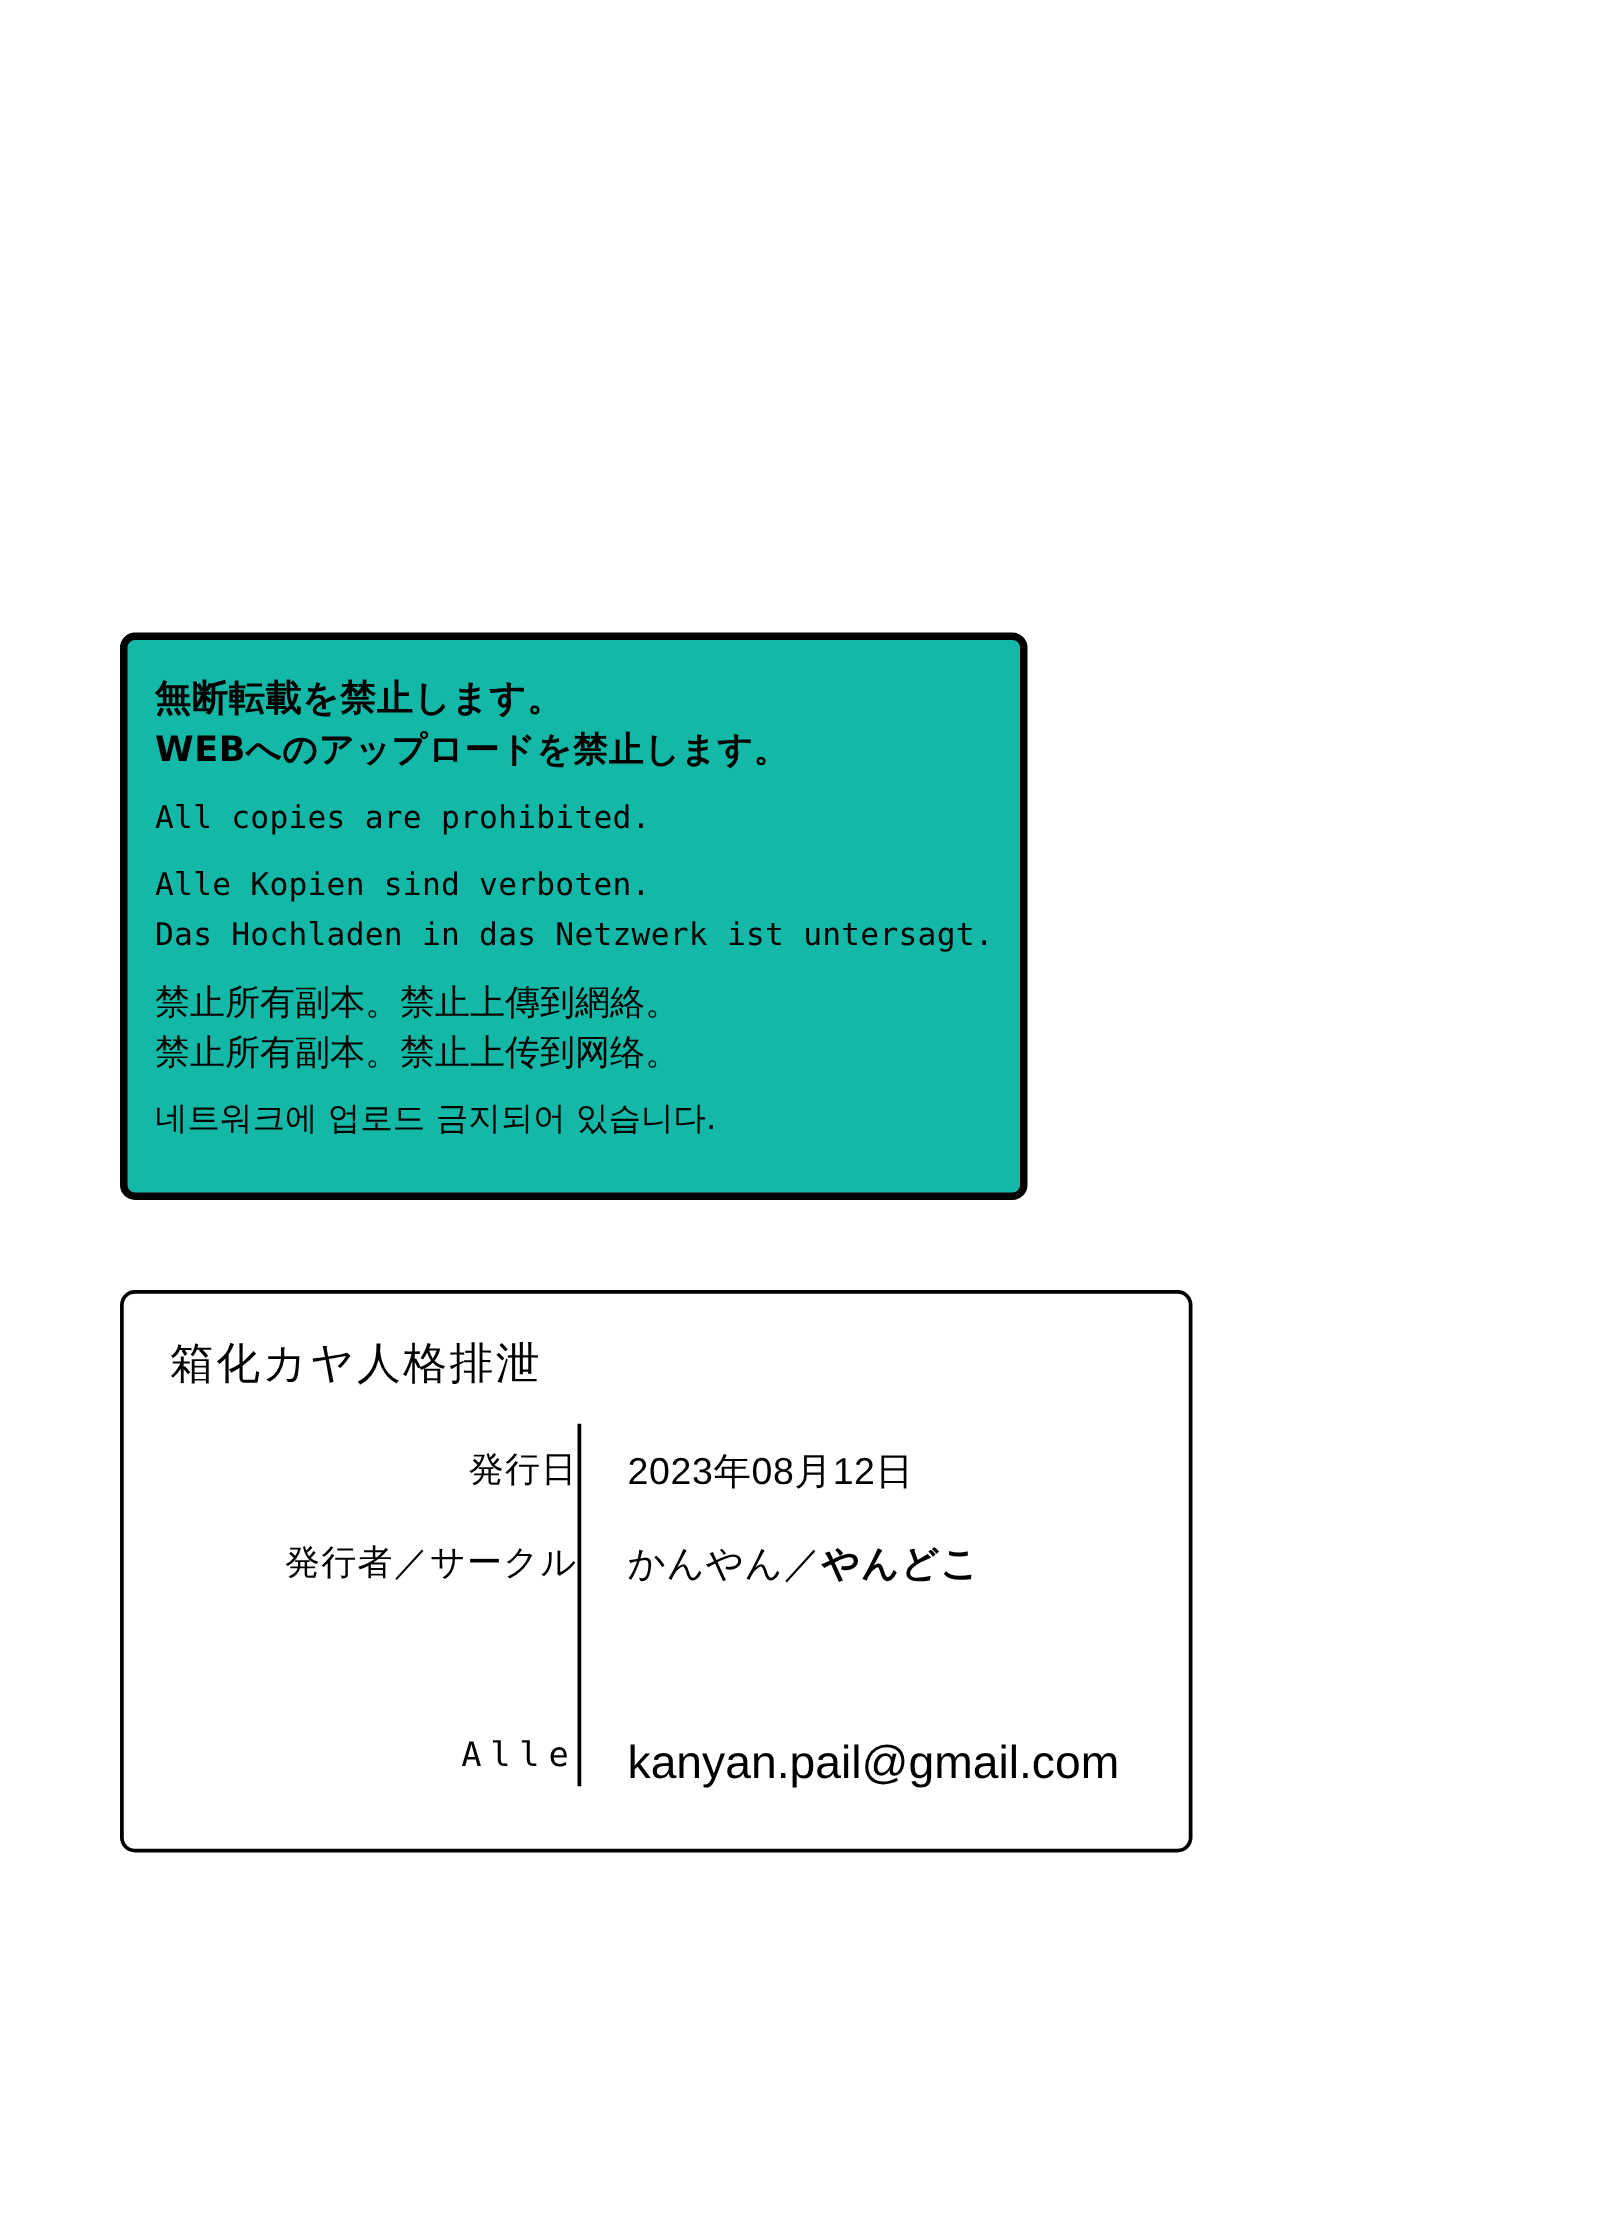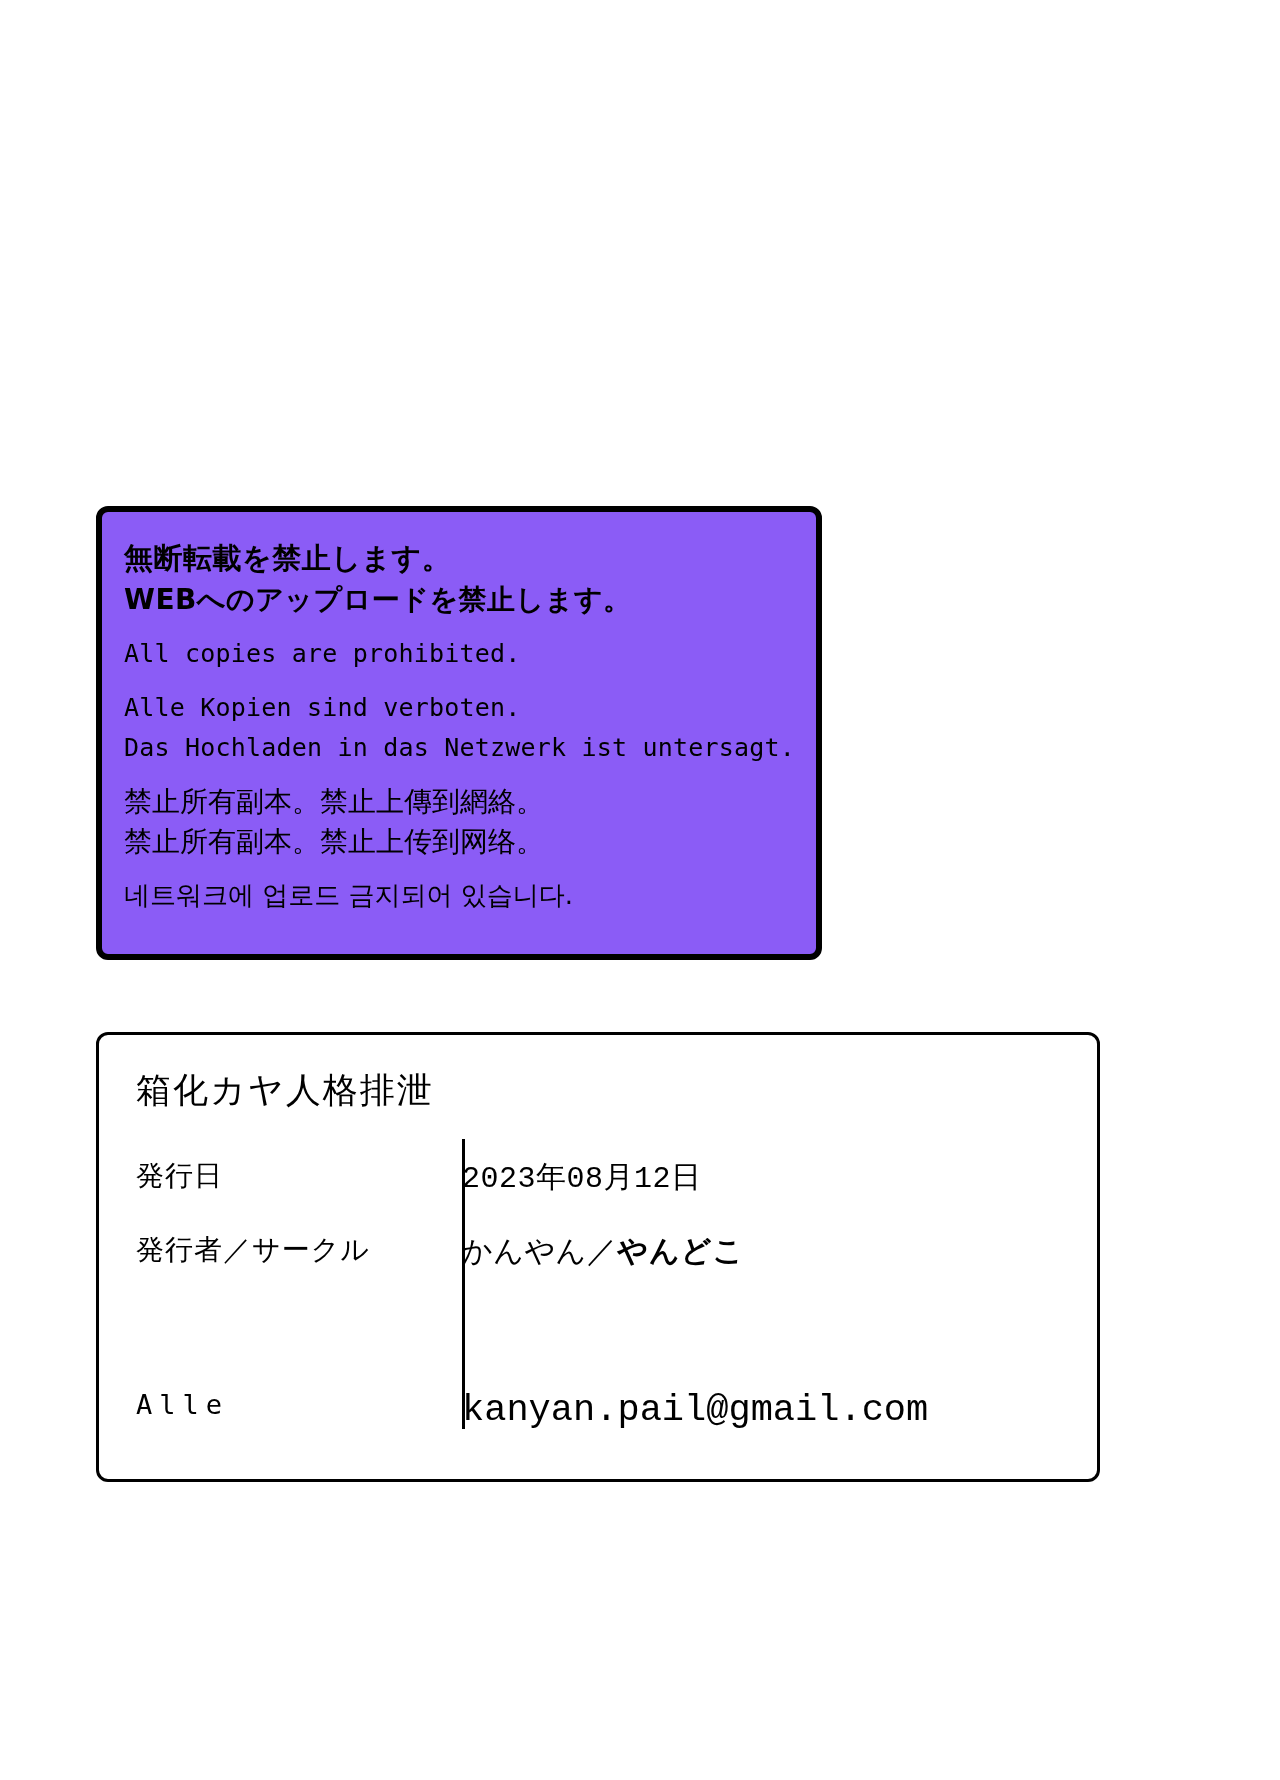--- a/index.html
+++ b/index.html
@@ -20,21 +20,21 @@
   
   .notice-box {
     position: absolute;
     left: 96px;
     top: 506px;
     width: 726px;
     height: 454px;
     border: 6px solid #000000;
     border-radius: 12px;
     box-sizing: border-box;
-    background: #8b5cf6;
+    background: #14b8a6;
   }
   .notice-inner {
     padding: 26px 0 0 22px;
   }
   .notice-group {
     margin-bottom: 14px;
   }
   .notice-group:last-child { margin-bottom: 0; }
 
   .line-jp {
@@ -68,26 +68,27 @@
     line-height: 39px;
     letter-spacing: 0px;
     white-space: nowrap;
   }
 
   
   .colophon-box {
     position: absolute;
     left: 96px;
     top: 1032px;
-    width: 1004px;
+    width: 858px;
     height: 450px;
     border: 3px solid #000000;
     border-radius: 12px;
     box-sizing: border-box;
     background: #ffffff;
+    text-align: right;
   }
   .colophon-title {
     position: absolute;
     left: 37px;
     top: 32px;
     font-family: "DejaVu Sans", "Liberation Sans", sans-serif;
     font-size: 35px;
     letter-spacing: 2px;
     white-space: nowrap;
   }
@@ -117,21 +118,22 @@
     font-size: 28px;
     letter-spacing: 1px;
     white-space: nowrap;
   }
   .ckey.mono {
     font-family: "DejaVu Sans Mono", "Liberation Mono", monospace;
     font-size: 27px;
     letter-spacing: 7px;
   }
   .cval {
-    font-family: Liberation Mono, monospace;
+    padding-left: 40px;
+    font-family: Liberation Sans, sans-serif;
     font-size: 30px;
     letter-spacing: 0.5px;
     white-space: nowrap;
   }
   .cval.mail {
     font-size: 37px;
     letter-spacing: 0px;
   }
   .cval .circle-name {
     font-weight: 700;

